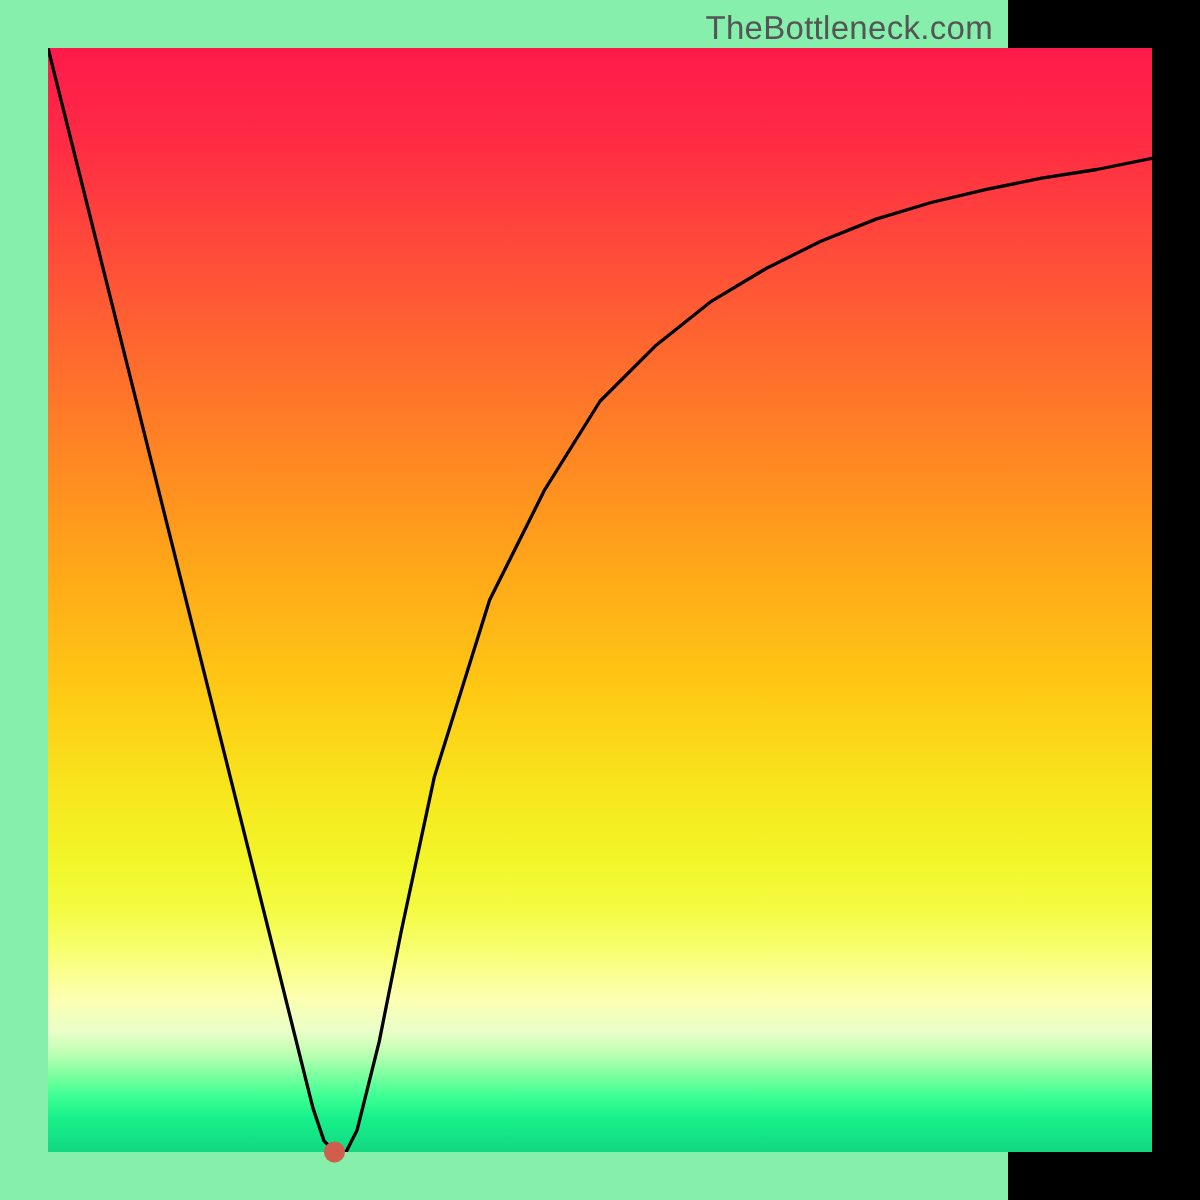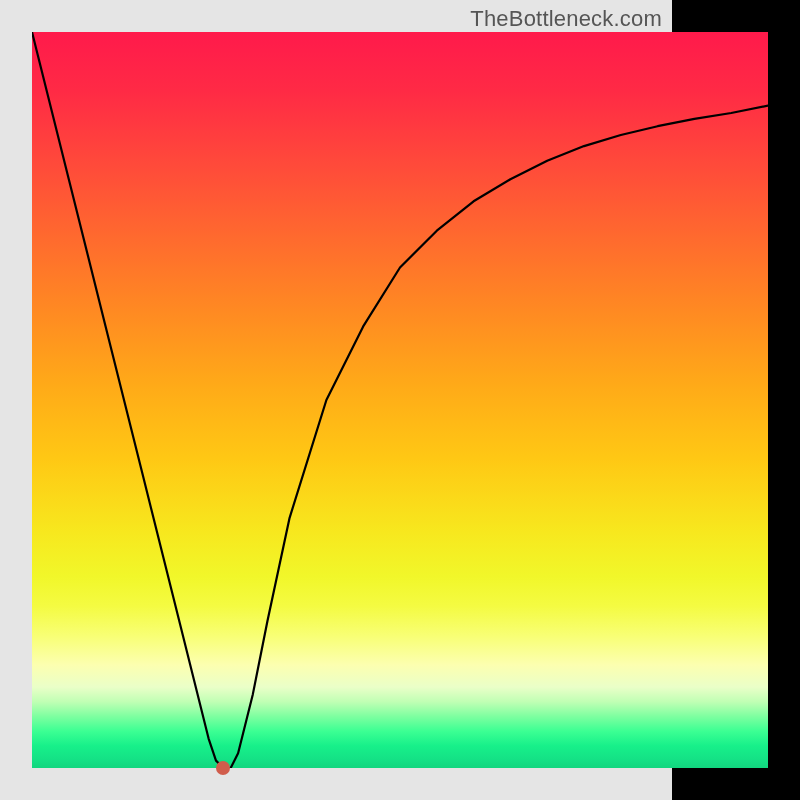--- a/index.html
+++ b/index.html
@@ -8,21 +8,21 @@
     width: 800px;
     height: 800px;
     overflow: hidden;
     background: #000;
     font-family: Arial, Helvetica, sans-serif;
   }
   .frame {
     position: relative;
     width: 672px;
     height: 800px;
-    background: #e5e5e5;
+    background: #86efac;
   }
   .plot {
     position: absolute;
     left: 32px;
     top: 32px;
     width: 736px;
     height: 736px;
     
     background: linear-gradient(to bottom,
       #ff1a4b 0%,

